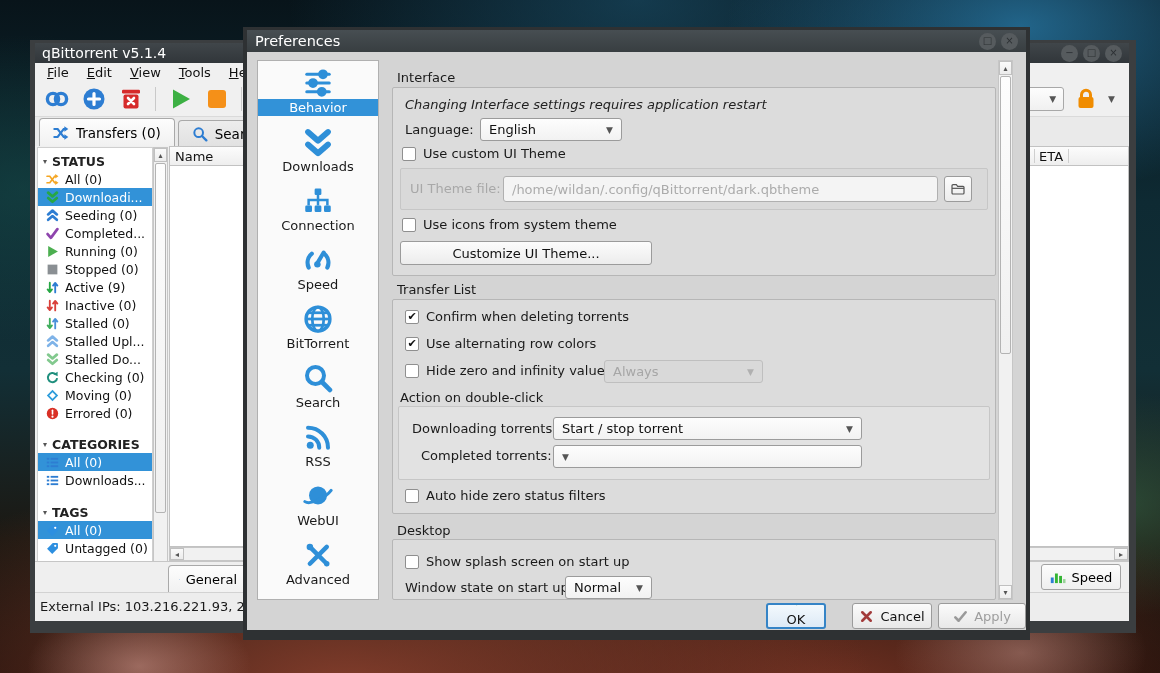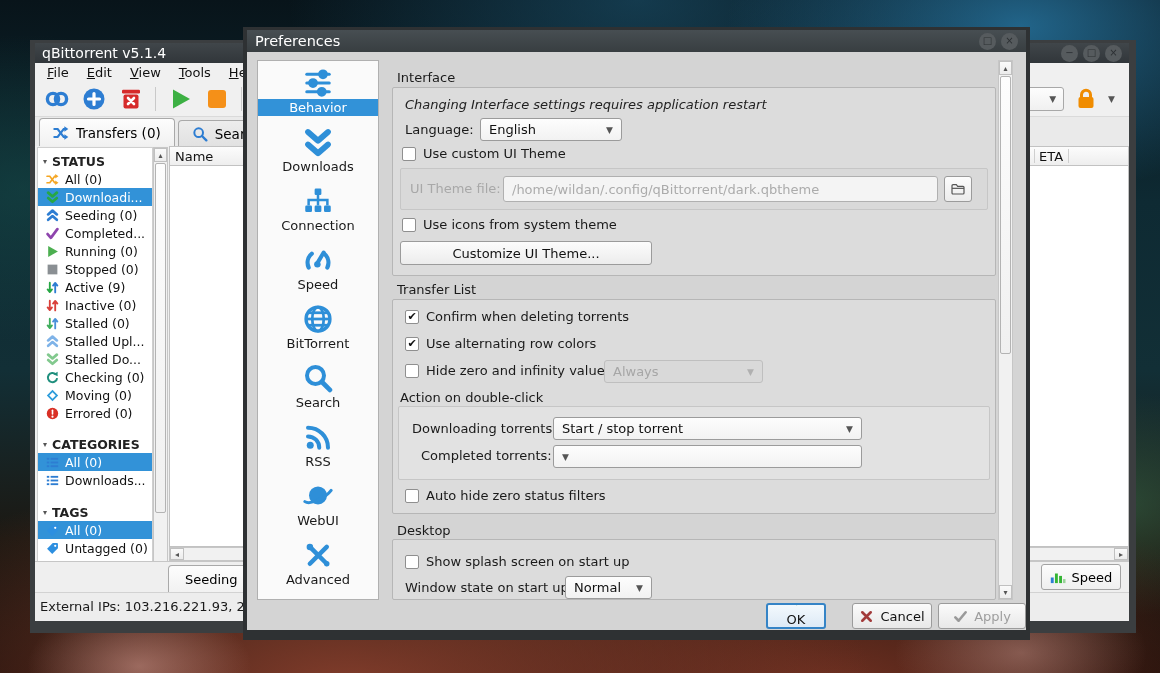--- a/index.html
+++ b/index.html
@@ -448,21 +448,21 @@
       </div>
     </div>
 
     <div class="bottomtabs">
       <div class="gen-tab">
         <svg viewBox="0 0 24 24">
             <circle cx="12" cy="12" r="10" fill="#2d7dd2"></circle>
             <rect x="10.7" y="10" width="2.6" height="8" rx="1" fill="#fff"></rect>
             <circle cx="12" cy="6.6" r="1.8" fill="#fff"></circle>
           </svg>
-        <span>Seeding</span>
+        <span>General</span>
       </div>
       <div class="speed-btn">
         <svg viewBox="0 0 20 16" width="16" height="13">
             <rect x="1" y="8" width="3.6" height="7" fill="#2d7dd2"></rect>
             <rect x="6.2" y="3" width="3.6" height="12" fill="#35b535"></rect>
             <rect x="11.4" y="6" width="3.6" height="9" fill="#35b535"></rect>
             <rect x="16.2" y="10" width="3.2" height="5" fill="#9ad29a"></rect>
           </svg>
         <span>Speed</span>
       </div>

